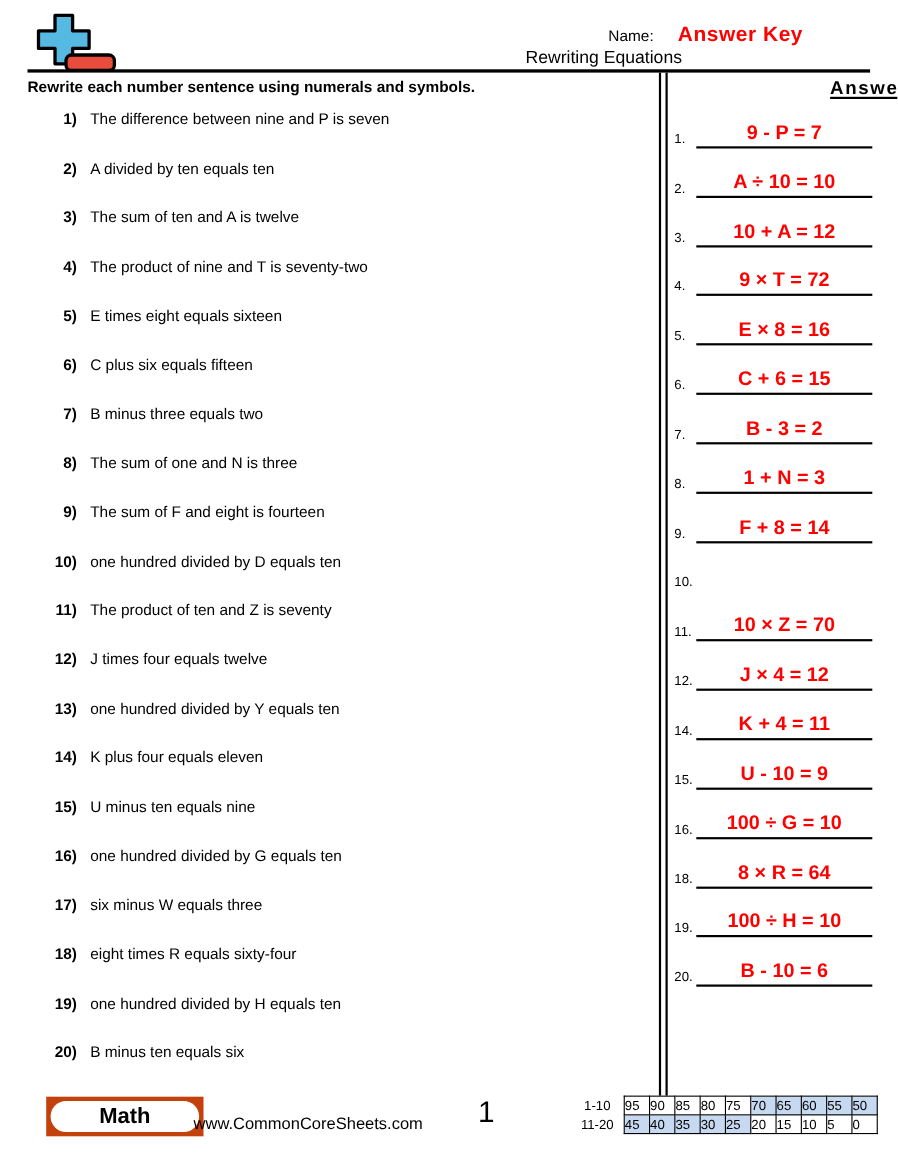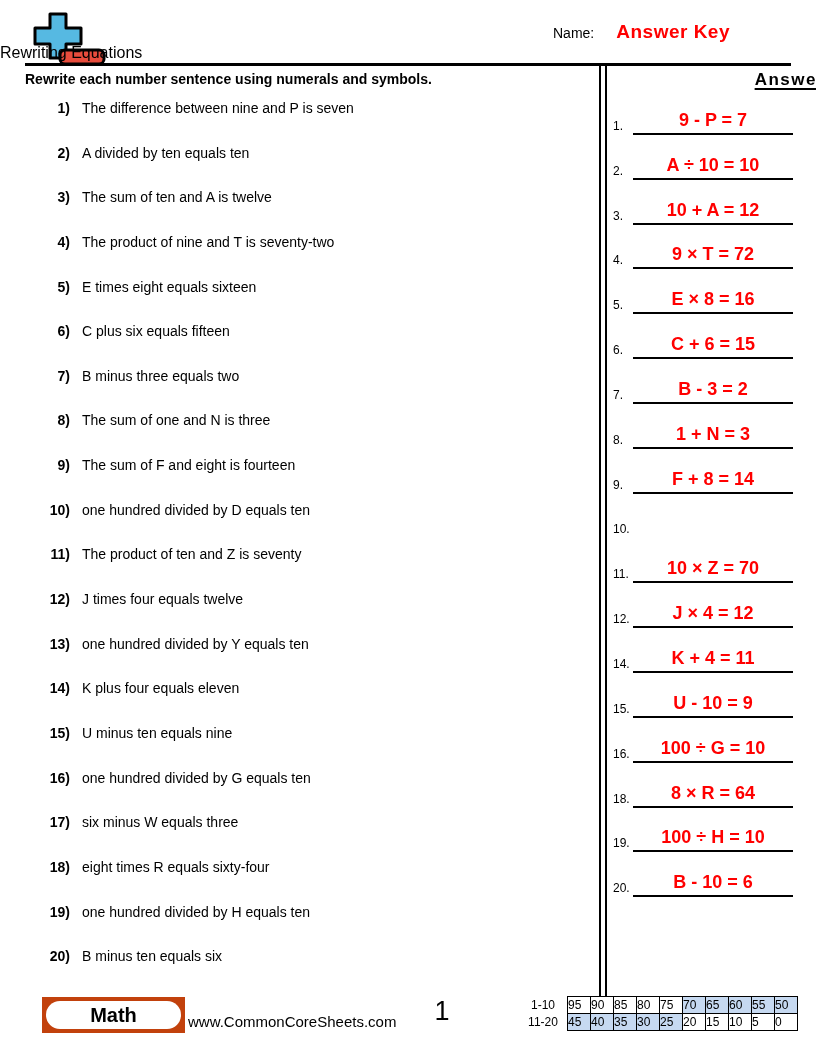--- a/index.html
+++ b/index.html
@@ -2,21 +2,21 @@
 <html style="--answer-red: #ff0000; --cell-blue: #c6d9f1; --logo-blue: #56b9e2; --logo-red: #e74c3c;"><head>
 <meta charset="utf-8">
 <style>
   html,body{margin:0;padding:0;background:#fff;}
   .page{position:relative;width:816px;height:1056px;background:#fff;overflow:hidden;
         font-family:"Liberation Sans",sans-serif;color:#000;}
 
   
   .header-rule{position:absolute;left:25px;top:63px;width:766px;height:3px;background:#000;}
   .logo{position:absolute;left:26px;top:10px;width:86px;height:58px;}
-  .title{position:absolute;left:0;top:44px;width:620px;text-align:left;font-size:16px;}
+  .title{position:absolute;left:0;top:44px;width:620px;text-align:right;font-size:16px;}
   .name-row{position:absolute;left:553px;top:21px;display:flex;align-items:baseline;gap:22px;}
   .name-label{font-size:14px;}
   .name-value{font-size:19px;font-weight:bold;color:var(--answer-red);letter-spacing:.5px;}
 
   .instructions{position:absolute;left:25px;top:71px;font-size:14px;font-weight:bold;text-align:right;}
   .answers-heading{position:absolute;left:650px;top:70px;width:186px;text-align:right;
         font-size:17px;font-weight:bold;letter-spacing:1.5px;
         text-decoration:underline;text-underline-offset:3px;text-decoration-thickness:2px;}
 
   .vdivider{position:absolute;left:599px;top:66px;width:8px;height:930px;box-sizing:border-box;
@@ -34,21 +34,21 @@
   .anum{position:absolute;left:6px;bottom:4px;font-size:12px;}
   .aline{position:absolute;left:26px;right:0;bottom:2px;border-bottom:2px solid #000;
          text-align:center;padding-bottom:2px;}
   .atext{color:var(--answer-red);font-weight:bold;font-size:18px;white-space:nowrap;}
 
   
   .brand-box{position:absolute;left:42px;top:997px;width:143px;height:36px;background:#c2410c;}
   .brand-pill{position:absolute;left:4px;top:4px;right:4px;bottom:4px;background:#fff;
         border-radius:16px;display:flex;align-items:center;justify-content:center;
         font-weight:bold;font-size:20px;}
-  .website{position:absolute;left:176px;top:1013px;font-size:15px;margin-left:12px;}
+  .website{position:absolute;left:176px;top:1013px;font-size:15px;}
   .page-number{position:absolute;left:420px;top:996px;width:44px;text-align:center;font-size:27px;}
   .grid{position:absolute;left:524px;top:996px;border-collapse:collapse;}
   .grid td{height:16px;padding:0;font-size:12px;}
   .grid .lbl{text-align:center;padding-right:5px;width:38px;border:none;}
   .grid .v{border:1.5px solid #000;width:22px;text-align:left;}
   .grid .hl{background:var(--cell-blue);}
 </style>
 </head>
 <body>
 

